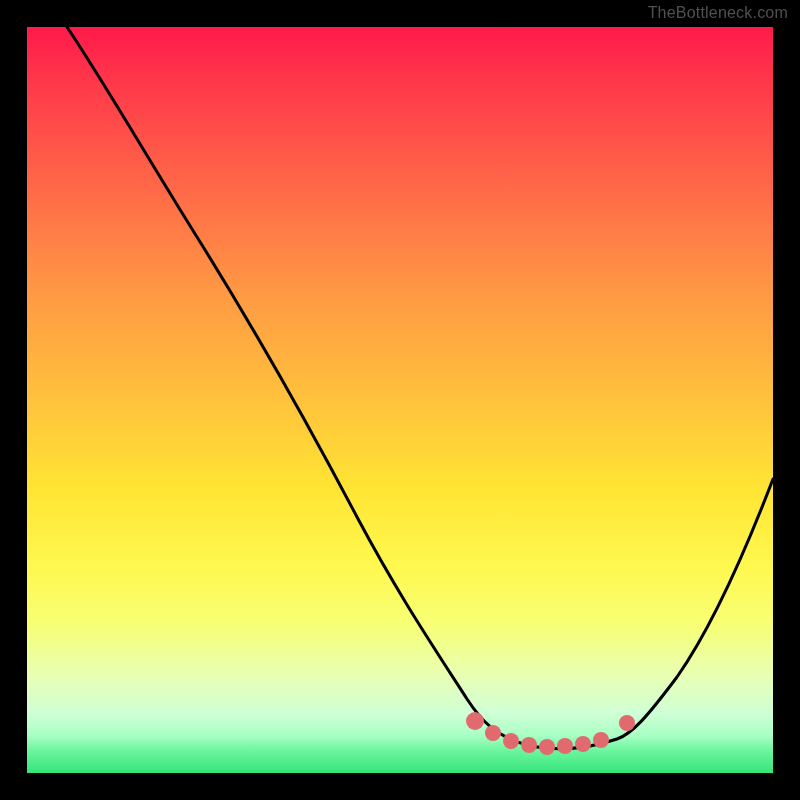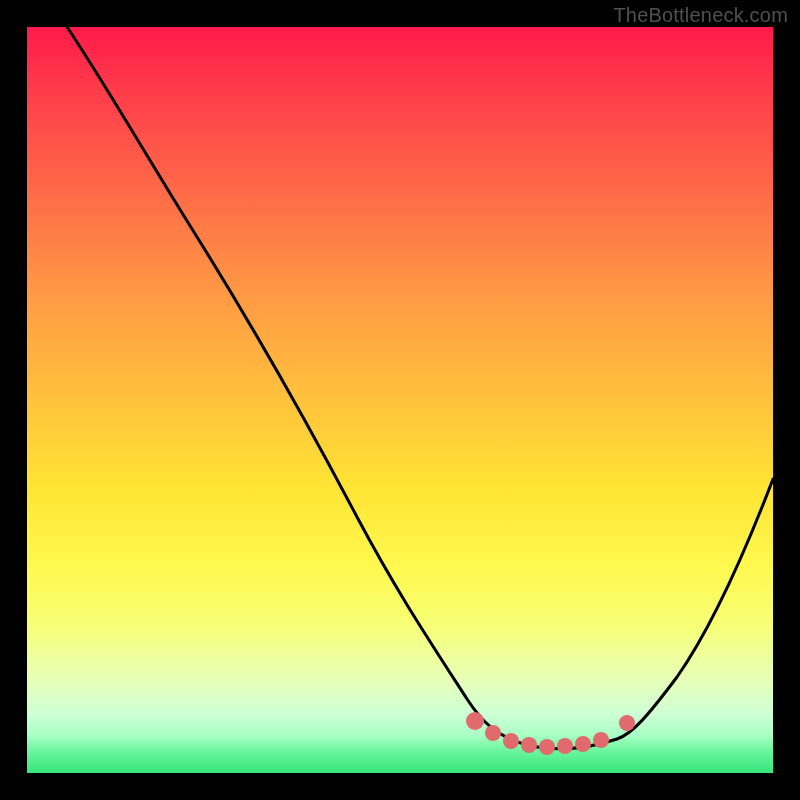--- a/index.html
+++ b/index.html
@@ -46,21 +46,21 @@
     left: 0;
     top: 0;
     width: 746px;
     height: 746px;
   }
   .watermark {
     position: absolute;
     top: 4px;
     right: 12px;
     color: #505050;
-    font-size: 20px;
+    font-size: 16px;
     font-weight: 500;
     letter-spacing: 0.2px;
   }
 </style>
 </head>
 <body>
 
 <div class="frame">
 
   <div class="plot">

